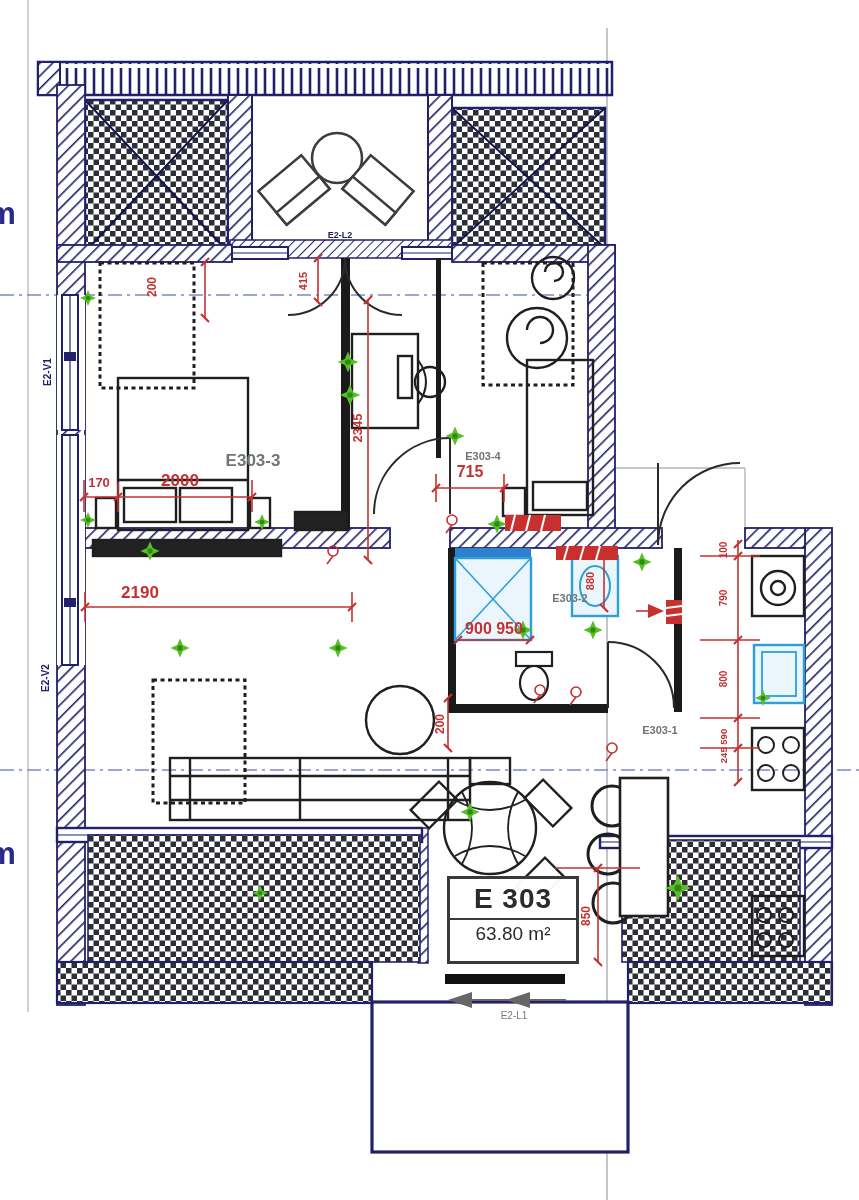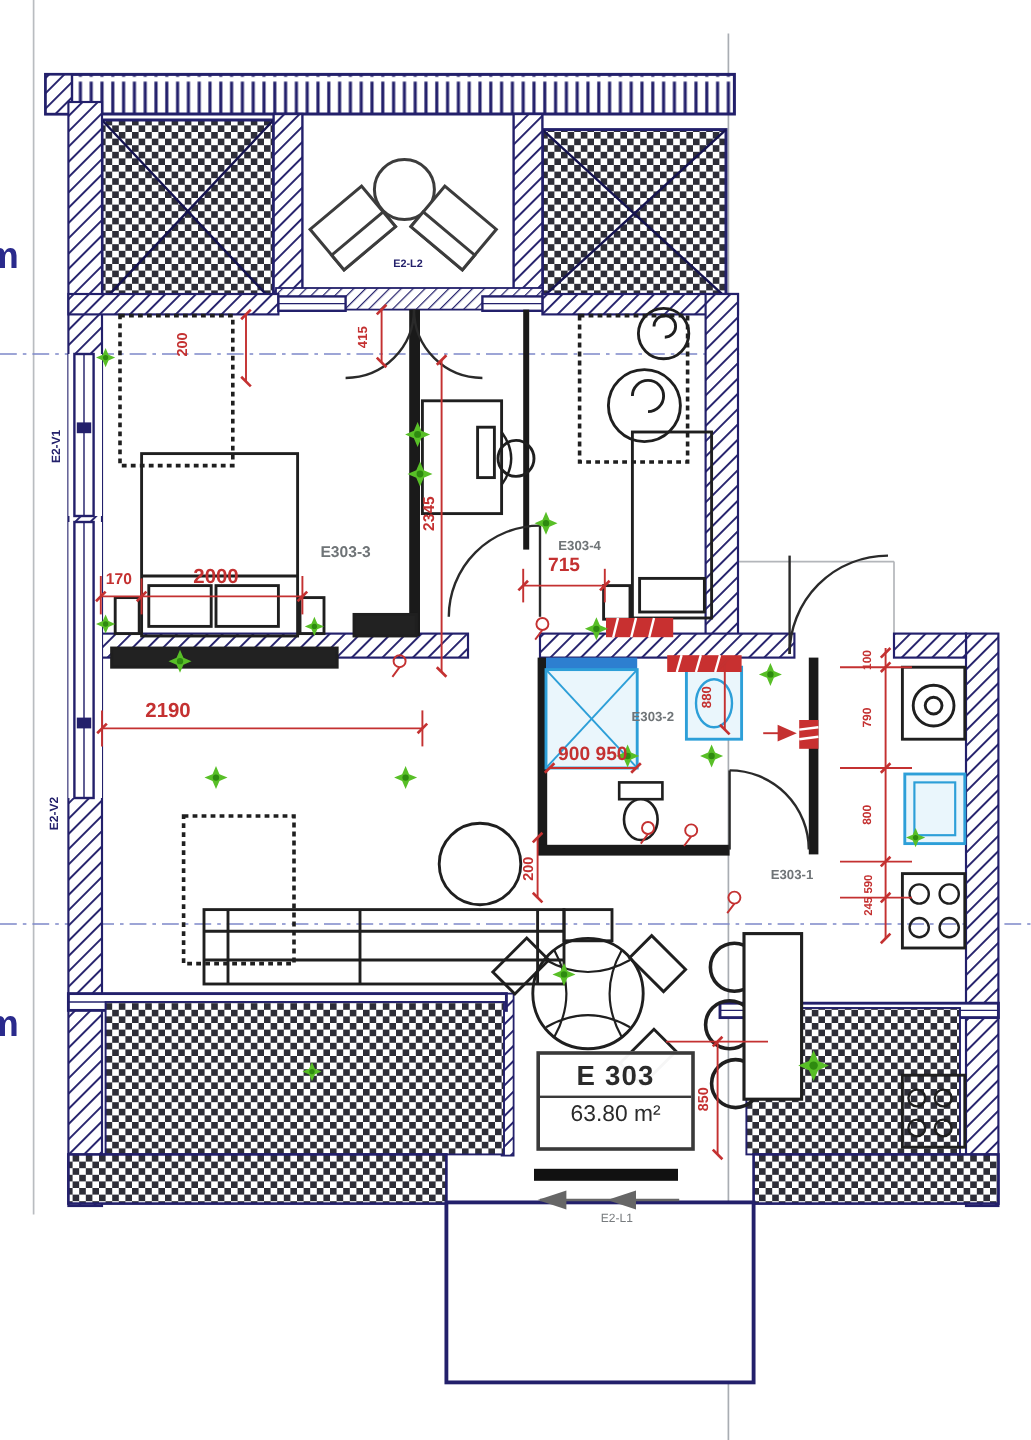--- a/index.html
+++ b/index.html
@@ -8,21 +8,21 @@
   .plan svg{position:absolute;left:0;top:0;}
   .lbl{position:absolute;white-space:nowrap;transform:translate(-50%,-50%);line-height:1;}
   .rot{transform:translate(-50%,-50%) rotate(-90deg);}
   .dim{color:#c43131;font-weight:bold;}
   .room{color:#6f7477;font-weight:bold;}
   .nav{color:#23206b;font-weight:bold;}
   .grey{color:#777b7e;padding-left:12px;}
   .edge{color:#2a2a8c;font-weight:bold;font-size:31px;}
   .unit-box{position:absolute;left:447px;top:876px;width:126px;background:rgba(255,255,255,.96);
             border:3px solid #3a3a3a;text-align:center;color:#2b2b2b;}
-  .unit-box .r1{font-size:23px;font-weight:bold;padding:4px 0 3px;border-bottom:2px solid #3a3a3a;letter-spacing:1px;}
+  .unit-box .r1{font-size:28px;font-weight:bold;padding:4px 0 3px;border-bottom:2px solid #3a3a3a;letter-spacing:1px;}
   .unit-box .r2{font-size:19px;padding:3px 0 16px;}
 </style>
 </head>
 <body>
 
 <div class="plan">
 
 <svg width="859" height="1200" viewBox="0 0 859 1200">
   <defs>
     <pattern id="hatchNavy" width="9" height="9" patternUnits="userSpaceOnUse" patternTransform="rotate(45)">
@@ -330,28 +330,28 @@
     <use href="#plant" transform="translate(260,893)"></use>
   </g>
 </svg>
 
 <div class="unit-box">
   <div class="r1">E 303</div>
   <div class="r2">63.80 m²</div>
 </div>
 
 <span class="lbl room" style="left:660px;top:730px;font-size:11px;text-align:center;">E303-1</span>
-<span class="lbl room" style="left:544px;top:598px;font-size:11px;">E303-2</span>
-<span class="lbl room" style="left:253px;top:460px;font-size:13px;margin-left:35px;">E303-3</span>
+<span class="lbl room" style="left:570px;top:598px;font-size:11px;">E303-2</span>
+<span class="lbl room" style="left:253px;top:460px;font-size:17px;">E303-3</span>
 <span class="lbl room" style="left:483px;top:456px;font-size:11px;">E303-4</span>
 
 <span class="lbl rot nav" style="left:48px;top:372px;font-size:10px;">E2-V1</span>
 <span class="lbl rot nav" style="left:46px;top:678px;font-size:10px;">E2-V2</span>
 <span class="lbl grey" style="left:508px;top:1016px;font-size:10px;">E2-L1</span>
-<span class="lbl nav" style="left:340px;top:220px;font-size:9px;">E2-L2</span>
+<span class="lbl nav" style="left:340px;top:235px;font-size:9px;">E2-L2</span>
 
 <span class="lbl rot dim" style="left:152px;top:287px;font-size:12px;">200</span>
 <span class="lbl dim" style="left:99px;top:482px;font-size:13px;">170</span>
 <span class="lbl dim" style="left:180px;top:480px;font-size:17px;">2000</span>
 <span class="lbl dim" style="left:140px;top:592px;font-size:17px;">2190</span>
 <span class="lbl rot dim" style="left:303px;top:281px;font-size:11px;">415</span>
 <span class="lbl rot dim" style="left:357px;top:428px;font-size:13px;">2345</span>
 <span class="lbl dim" style="left:470px;top:472px;font-size:16px;text-align:center;">715</span>
 <span class="lbl rot dim" style="left:590px;top:581px;font-size:11px;">880</span>
 <span class="lbl dim" style="left:494px;top:629px;font-size:16px;">900 950</span>

